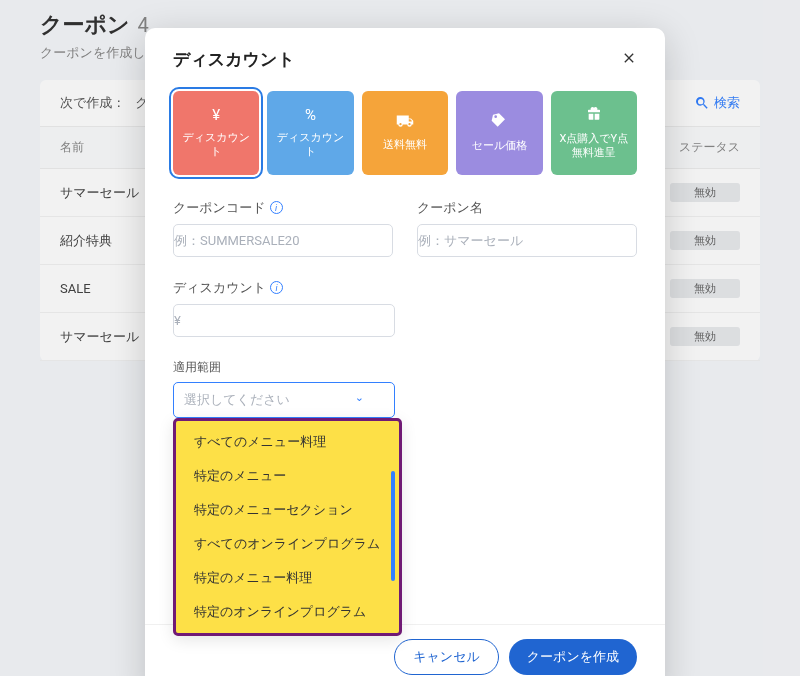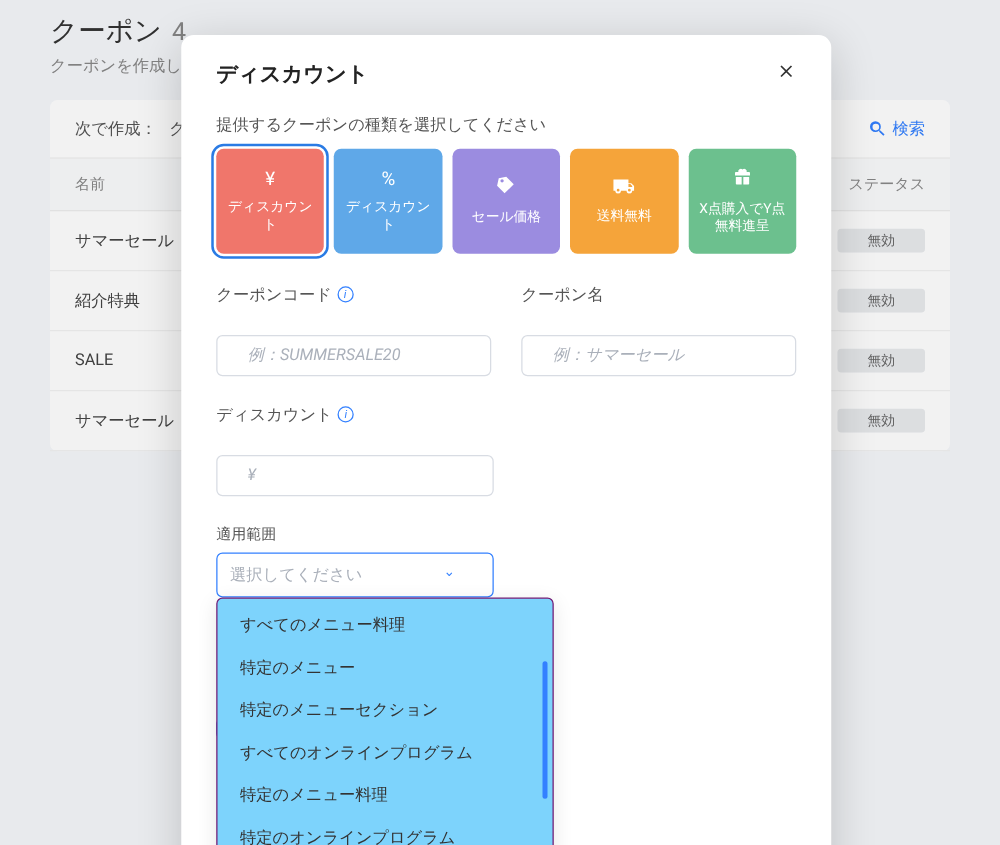--- a/index.html
+++ b/index.html
@@ -1,21 +1,21 @@
 <!DOCTYPE html>
 <html><head>
   <meta charset="utf-8">
   <style>
     * { margin: 0; padding: 0; box-sizing: border-box; font-family: -apple-system, BlinkMacSystemFont, "Segoe UI", Roboto, "Helvetica Neue", Arial, sans-serif; }
     body { background: #f5f7fa; width: 800px; height: 676px; overflow: hidden; position: relative; }
     
     
     .page { padding: 10px 40px; }
     .page-header { display: flex; align-items: baseline; gap: 8px; }
-    .page-title { font-size: 22px; font-weight: 400; color: #333; }
+    .page-title { font-size: 22px; font-weight: 700; color: #333; }
     .page-count { font-size: 20px; color: #888; }
     .page-subtitle { font-size: 13px; color: #888; margin-top: 4px; }
     
     .content-card { background: #fff; border-radius: 6px; margin-top: 18px; }
     .toolbar { padding: 14px 20px; border-bottom: 1px solid #eee; display: flex; justify-content: space-between; align-items: center; font-size: 13px; color: #555; }
     .toolbar-left { display: flex; align-items: flex-start; gap: 10px; }
     .search-btn { display: flex; align-items: center; gap: 4px; color: #3380ff; font-size: 13px; cursor: pointer; }
     
     .table { width: 100%; border-collapse: collapse; }
     .table th { text-align: left; font-size: 12px; color: #888; font-weight: 400; padding: 12px 20px; border-bottom: 1px solid #eee; background: #fafbfc; }
@@ -39,35 +39,35 @@
     .type-card.selected { outline: 2px solid #2a7be4; outline-offset: 2px; }
     .type-card .icon { font-size: 15px; margin-bottom: 7px; }
     .type-card .label { line-height: 1.3; }
     .tc-red { background: #f0766b; }
     .tc-blue { background: #5fa8e8; }
     .tc-orange { background: #f5a43a; }
     .tc-purple { background: #9b8ce0; }
     .tc-green { background: #6cc08e; }
     
     .field-row { display: flex; gap: 24px; margin-top: 24px; }
-    .field { flex: 1; display: flex; flex-direction: column; gap: 16px; }
+    .field { flex: 1; display: flex; flex-direction: column; }
     .field-label { font-size: 13px; color: #555; margin-bottom: 7px; display: flex; align-items: center; gap: 4px; }
     .info-icon { width: 13px; height: 13px; border: 1px solid #3380ff; border-radius: 50%; display: inline-flex; align-items: center; justify-content: center; font-size: 9px; color: #3380ff; font-style: italic; }
-    .text-input { border: 1px solid #d8dce3; border-radius: 5px; padding: 8px 24px; font-size: 13px; color: #be185d; outline: none; font-style: italic; }
+    .text-input { border: 1px solid #d8dce3; border-radius: 5px; padding: 8px 0; font-size: 13px; color: #be185d; outline: none; }
     .text-input::placeholder { color: #aab0ba; }
     
     .field-single { margin-top: 22px; max-width: 222px; }
     
     .scope-section { margin-top: 22px; }
     .scope-label { font-size: 12px; color: #555; margin-bottom: 6px; }
     .select-wrap { position: relative; max-width: 222px; }
     .select-input { width: 100%; border: 1px solid #3380ff; border-radius: 5px; padding: 8px 30px 8px 10px; font-size: 13px; color: #aab0ba; background: #fff; cursor: pointer; display: flex; justify-content: space-between; align-items: flex-start; }
     .select-input .chev { color: #3380ff; font-size: 11px; }
     
-    .dropdown { position: absolute; top: 36px; left: 0; width: 270px; background: #7dd3fc; border: 1px solid #701a75; border-radius: 5px; box-shadow: 0 4px 16px rgba(0,0,0,0.1); padding: 4px 0; z-index: 10; }
+    .dropdown { position: absolute; top: 36px; left: 0; width: 229px; background: #fde047; border: 3px solid #701a75; border-radius: 5px; box-shadow: 0 4px 16px rgba(0,0,0,0.1); padding: 4px 0; z-index: 10; }
     .dropdown-item { padding: 8px 18px; font-size: 13px; color: #333; cursor: pointer; }
     .dropdown::after { content: ''; position: absolute; right: 4px; top: 50px; width: 4px; height: 110px; background: #3380ff; border-radius: 2px; }
     
     .limit-row { margin-top: 96px; display: flex; align-items: center; gap: 8px; }
     .chk { width: 16px; height: 16px; border-radius: 4px; background: #2065d1; display: inline-flex; align-items: center; justify-content: center; color: #fff; font-size: 11px; }
     .limit-label { font-size: 13px; color: #444; }
     
     .modal-footer { padding: 14px 28px 22px; display: flex; justify-content: flex-end; gap: 10px; border-top: 1px solid #f0f0f0; margin-top: 72px; }
     .btn { padding: 8px 18px; border-radius: 18px; font-size: 13px; cursor: pointer; border: none; }
     .btn-outline { background: #fff; border: 1px solid #2065d1; color: #2065d1; }
@@ -136,41 +136,40 @@
   <div class="modal">
     <div class="modal-header">
       <div class="modal-title">ディスカウント</div>
       <button class="close-btn">
         <svg class="svg-icon" viewBox="0 0 24 24">
             <path d="M19 6.41L17.59 5 12 10.59 6.41 5 5 6.41 10.59 12 5 17.59 6.41 19 12 13.41 17.59 19 19 17.59 13.41 12z"></path>
           </svg>
       </button>
     </div>
     <div class="modal-body">
-      <div class="section-label">提供するクーポンの種類を選択してください</div>
       <div class="type-row">
         <div class="type-card tc-red selected">
           <span class="icon">¥</span>
           <span class="label">ディスカウント</span>
         </div>
         <div class="type-card tc-blue">
           <span class="icon">%</span>
           <span class="label">ディスカウント</span>
+        </div>
+        <div class="type-card tc-orange">
+          <span class="icon"><svg style="width:18px;height:14px;fill:#fff" viewBox="0 0 24 16">
+                <path d="M20 6h-3V2H1v12h2a3 3 0 006 0h6a3 3 0 006 0h2V9l-3-3zM6 15a1.5 1.5 0 110-3 1.5 1.5 0 010 3zm12 0a1.5 1.5 0 110-3 1.5 1.5 0 010 3zm3-5h-4V7h2l2 2v1z"></path>
+              </svg></span>
+          <span class="label">送料無料</span>
         </div>
         <div class="type-card tc-purple">
           <span class="icon"><svg style="width:16px;height:16px;fill:#fff" viewBox="0 0 24 24">
                 <path d="M21 11l-9-9-9 2-2 9 9 9 11-11zM7 9a2 2 0 110-4 2 2 0 010 4z"></path>
               </svg></span>
           <span class="label">セール価格</span>
-        </div>
-        <div class="type-card tc-orange">
-          <span class="icon"><svg style="width:18px;height:14px;fill:#fff" viewBox="0 0 24 16">
-                <path d="M20 6h-3V2H1v12h2a3 3 0 006 0h6a3 3 0 006 0h2V9l-3-3zM6 15a1.5 1.5 0 110-3 1.5 1.5 0 010 3zm12 0a1.5 1.5 0 110-3 1.5 1.5 0 010 3zm3-5h-4V7h2l2 2v1z"></path>
-              </svg></span>
-          <span class="label">送料無料</span>
         </div>
         <div class="type-card tc-green">
           <span class="icon"><svg style="width:16px;height:16px;fill:#fff" viewBox="0 0 24 24">
                 <path d="M20 7h-3a3 3 0 00-5-3 3 3 0 00-5 3H4a1 1 0 00-1 1v3h18V8a1 1 0 00-1-1zM11 22v-9H4v8a1 1 0 001 1h6zm9-1v-8h-7v9h6a1 1 0 001-1z"></path>
               </svg></span>
           <span class="label">X点購入でY点無料進呈</span>
         </div>
       </div>
 
       <div class="field-row">

